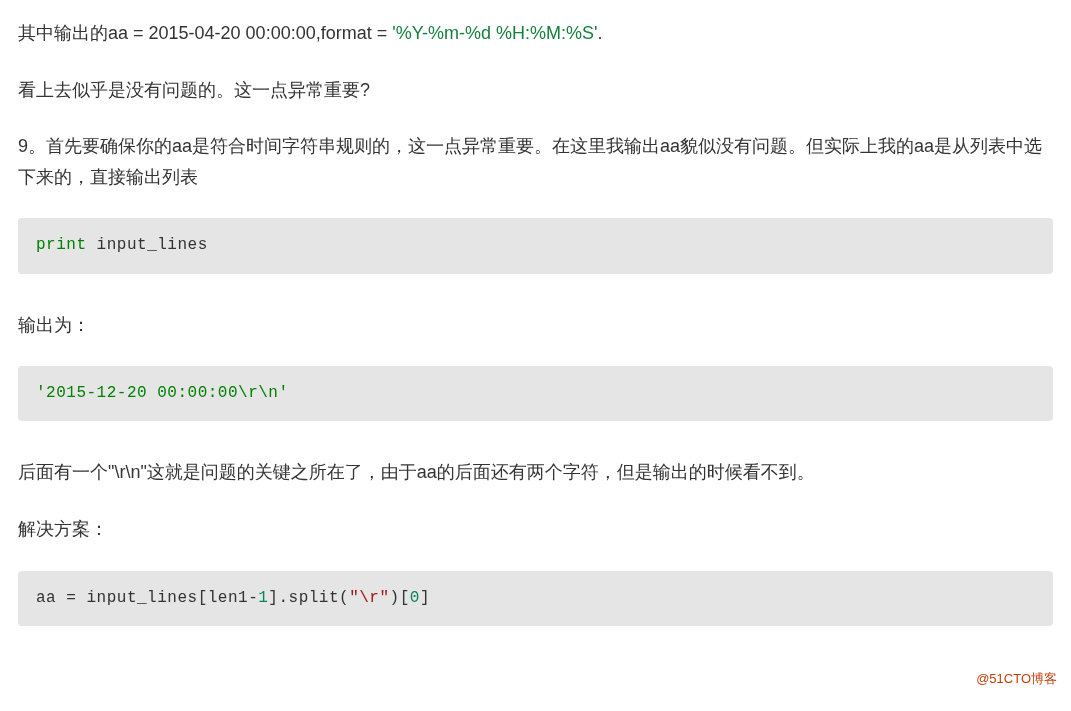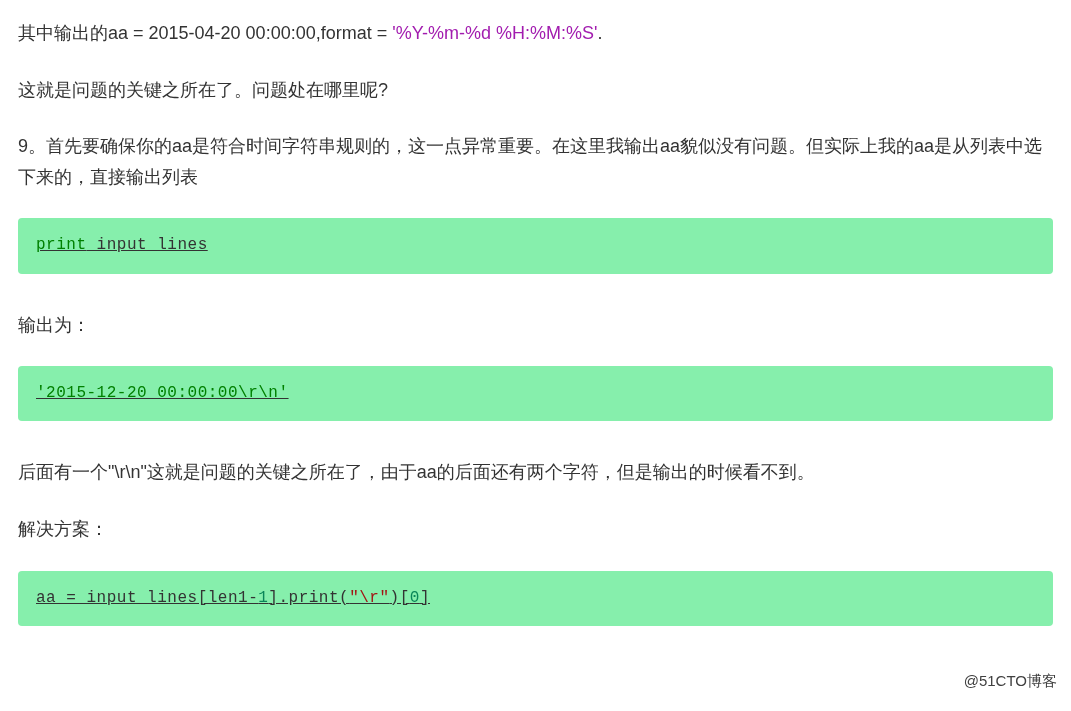--- a/index.html
+++ b/index.html
@@ -7,63 +7,62 @@
     margin: 0;
     padding: 18px 18px 24px 18px;
     font-family: -apple-system, BlinkMacSystemFont, "PingFang SC", "Hiragino Sans GB", "Microsoft YaHei", "Helvetica Neue", Arial, sans-serif;
     font-size: 18px;
     line-height: 1.7;
     color: #333;
     background: #fff;
     width: 1071px;
   }
   p { margin: 0 0 26px 0; }
-  .format-str { color: #a21caf; }
+  .format-str { color: #15803d; }
   .code-block {
-    background: #86efac;
+    background: #e5e5e5;
     border-radius: 4px;
     padding: 14px 18px;
     font-family: "SFMono-Regular", Consolas, "Liberation Mono", Menlo, Courier, monospace;
     font-size: 16px;
     letter-spacing: 0.5px;
     margin: 0 0 36px 0;
     white-space: pre;
     color: #333;
-    text-decoration: underline;
   }
   .kw-print { color: #008000; }
   .str-green { color: #008000; }
   .str-brown { color: #a31515; }
   .num-teal { color: #098658; }
   .watermark {
     position: absolute;
     right: 14px;
     top: 668px;
-    color: #404040;
-    font-size: 15px;
+    color: #c2410c;
+    font-size: 13px;
     font-family: "PingFang SC", "Microsoft YaHei", sans-serif;
     pointer-events: none;
   }
 </style>
 </head>
 <body>
 
 <p>
   <span>其中输出的aa = 2015-04-20 00:00:00,format = </span><span class="format-str">'%Y-%m-%d  %H:%M:%S'</span><span>.</span>
 </p>
 
-<p>这就是问题的关键之所在了。问题处在哪里呢?</p>
+<p>看上去似乎是没有问题的。这一点异常重要?</p>
 
 <p>9。首先要确保你的aa是符合时间字符串规则的，这一点异常重要。在这里我输出aa貌似没有问题。但实际上我的aa是从列表中选下来的，直接输出列表</p>
 
 <div class="code-block"><span class="kw-print">print</span><span> input_lines</span></div>
 
 <p>输出为：</p>
 
 <div class="code-block"><span class="str-green">'2015-12-20 00:00:00\r\n'</span></div>
 
 <p>后面有一个"\r\n"这就是问题的关键之所在了，由于aa的后面还有两个字符，但是输出的时候看不到。</p>
 
 <p>解决方案：</p>
 
-<div class="code-block"><span>aa = input_lines[len1-</span><span class="num-teal">1</span><span>].print(</span><span class="str-brown">"\r"</span><span>)[</span><span class="num-teal">0</span><span>]</span></div>
+<div class="code-block"><span>aa = input_lines[len1-</span><span class="num-teal">1</span><span>].split(</span><span class="str-brown">"\r"</span><span>)[</span><span class="num-teal">0</span><span>]</span></div>
 
 <div class="watermark">@51CTO博客</div>
 
 </body></html>

